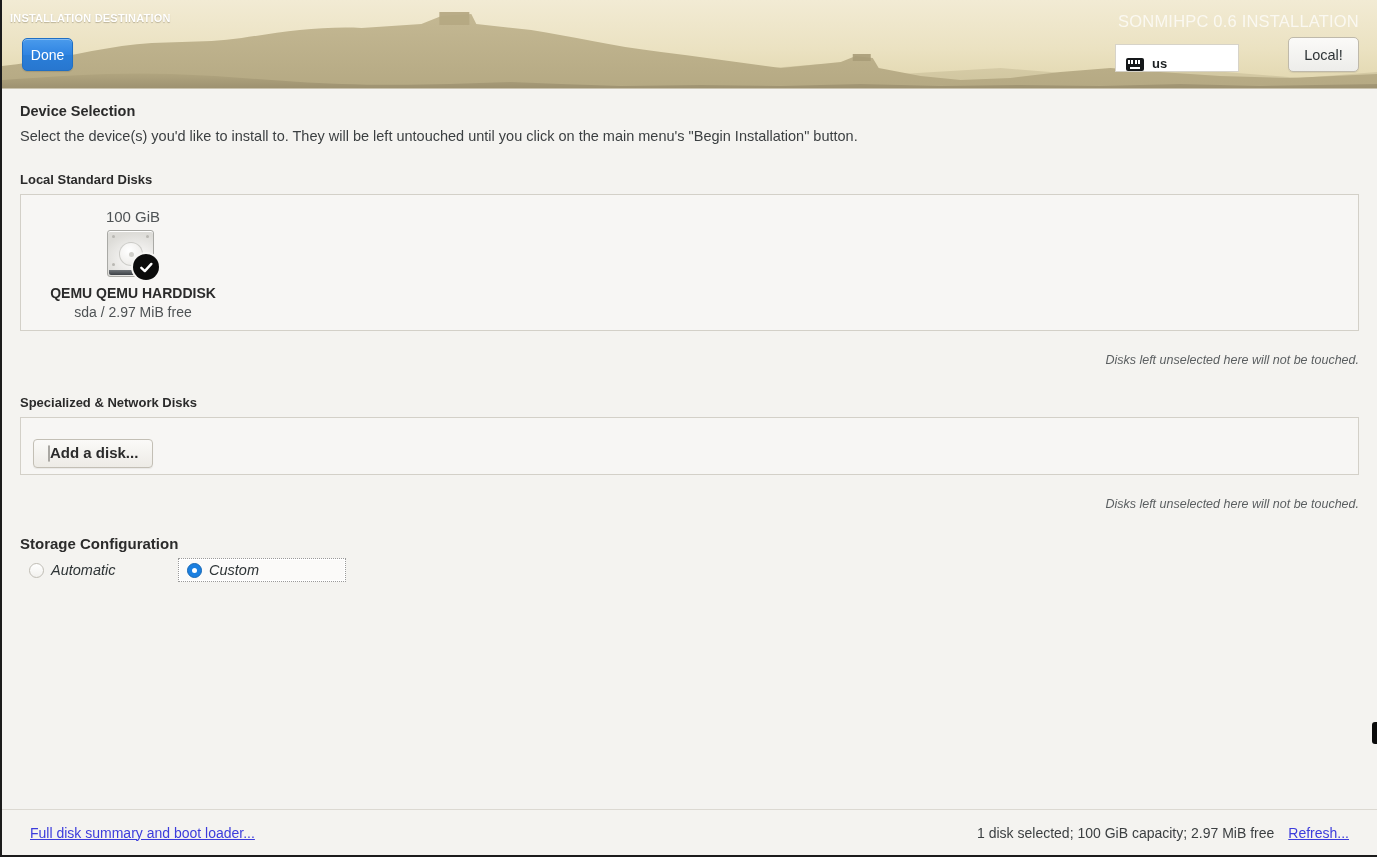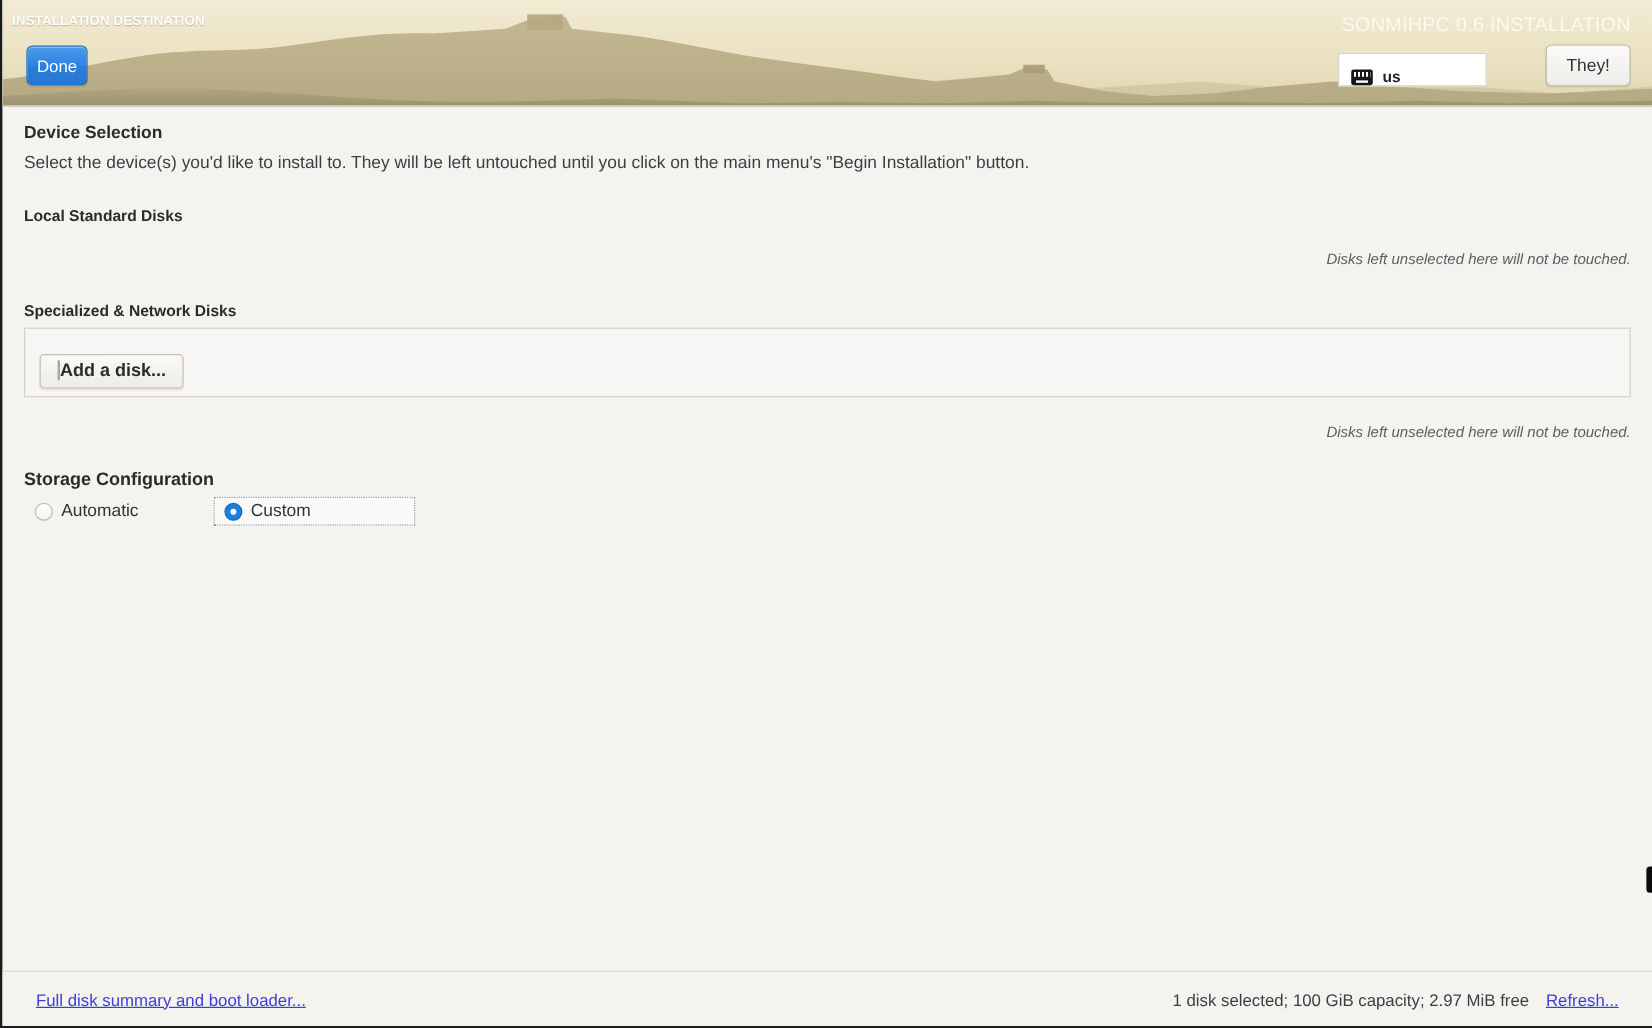--- a/index.html
+++ b/index.html
@@ -296,21 +296,21 @@
     margin-top: 22px;
   }
 
   .storage-label {
     font-size: 15px;
     font-weight: bold;
     color: #2b2b2b;
     margin-top: 24px;
     margin-bottom: 6px;
   }
-  .radio-row { display: flex; align-items: flex-end; gap: 0; }
+  .radio-row { display: flex; align-items: flex-end; gap: 0; font-style: italic; }
   .radio-opt {
     display: flex;
     align-items: center;
     gap: 7px;
     padding: 4px 8px;
     cursor: pointer;
     border: 1px solid transparent;
     box-sizing: border-box;
     height: 24px;
   }
@@ -415,30 +415,51 @@
     <div class="header-title">INSTALLATION DESTINATION</div>
     <div class="product-title">SONMIHPC 0.6 INSTALLATION</div>
 
     <button class="done-button">Done</button>
 
     <div class="kbd-indicator">
       <span class="kbd-glyph"></span>
       <span class="kbd-label">us</span>
     </div>
 
-    <button class="help-button">They!</button>
+    <button class="help-button">Local!</button>
   </div>
 
   <div class="content">
 
     <div class="section-title">Device Selection</div>
     <div class="section-desc">Select the device(s) you'd like to install to.  They will be left untouched until you click on the main menu's "Begin Installation" button.</div>
 
     <div class="group-label">Local Standard Disks</div>
 
+    <div class="disk-panel local-panel">
+      <div class="disk-tile">
+        <div class="disk-capacity">100 GiB</div>
+        <div class="disk-icon-wrap">
+          <div class="hdd">
+            <span class="screw s1"></span>
+            <span class="screw s2"></span>
+            <span class="screw s3"></span>
+            <span class="screw s4"></span>
+            <span class="platter"></span>
+          </div>
+          <div class="check-badge">
+            <svg width="15" height="15" viewBox="0 0 16 16" xmlns="http://www.w3.org/2000/svg">
+              <path d="M2.5 8.3 L6.2 11.8 L13.2 4.2" fill="none" stroke="#ffffff" stroke-width="2.6" stroke-linecap="round" stroke-linejoin="round"></path>
+            </svg>
+          </div>
+        </div>
+        <div class="disk-name">QEMU QEMU HARDDISK</div>
+        <div class="disk-meta">sda   /   2.97 MiB free</div>
+      </div>
+    </div>
     <div class="untouched-note">Disks left unselected here will not be touched.</div>
 
     <div class="group-label">Specialized &amp; Network Disks</div>
 
     <div class="disk-panel spec-panel">
       <button class="add-disk-button">
         <span class="add-disk-glyph"></span>
         <span class="add-disk-label">Add a disk...</span>
       </button>
     </div>

